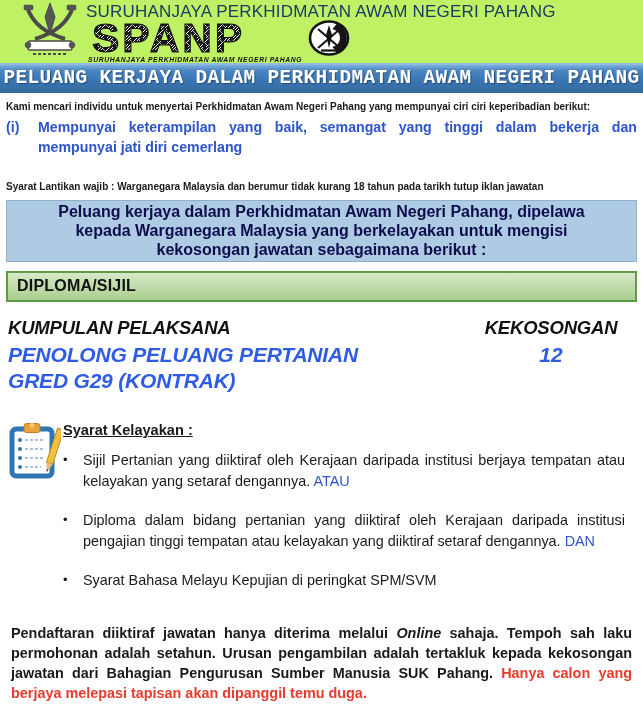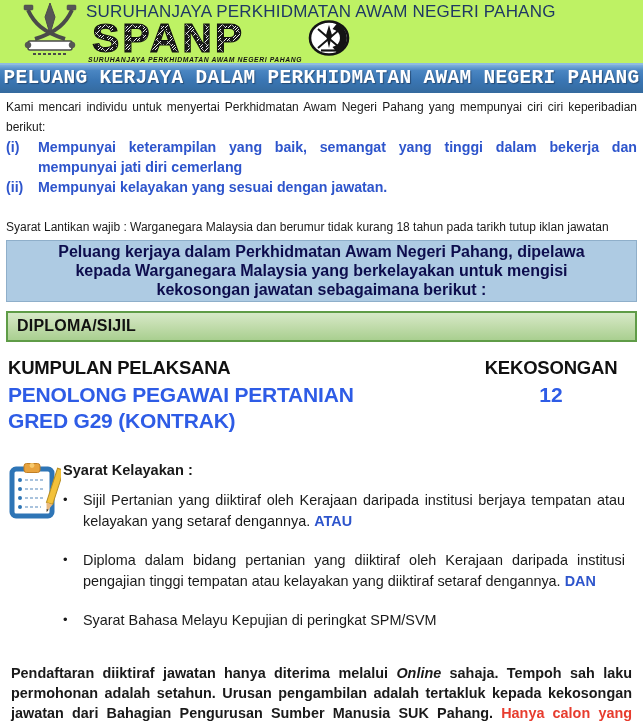--- a/index.html
+++ b/index.html
@@ -33,21 +33,21 @@
     font-size: 19.5px;
     text-align: center;
     line-height: 27px;
     letter-spacing: 0.3px;
     text-shadow: 1px 1px 1px rgba(20,40,70,0.55);
   }
 
   
   .content { padding: 4px 6px 0 6px; }
   .lead {
-    font-weight: normal; font-size: 12px; line-height: 20px;
+    font-weight: bold; font-size: 10px; line-height: 20px;
     text-align: justify; color: #1a1a1a;
   }
   .criteria { color: #2e55cc; font-weight: bold; font-size: 14.2px; line-height: 20px; }
   .crit-row { display: grid; grid-template-columns: 32px 1fr; }
   .crit-text { text-align: justify; }
   .mandatory { margin-top: 20px; }
 
   .invitation {
     margin-top: 3px;
     background: #aecbe3;
@@ -61,41 +61,42 @@
   .category {
     margin-top: 9px;
     background: linear-gradient(180deg, #d7e9c8 0%, #c3ddae 45%, #a9cf90 100%);
     border: 2px solid #5f9c47;
     font-weight: bold; font-size: 16px; color: #111;
     padding: 4px 9px 5px 9px;
     letter-spacing: 0.2px;
   }
 
   
-  .vacancy { margin: 15px 2px 0 2px; display: grid; grid-template-columns: 1fr 168px; }
+  .vacancy { margin: 15px 2px 0 2px; display: grid; grid-template-columns: 1fr 168px; font-style: italic; }
   .v-left .group { font-size: 18.5px; font-weight: bold; color: #111; letter-spacing: -0.2px; }
   .v-left .pos { margin-top: 3px; font-size: 21px; font-weight: bold; color: #2e5ce6; line-height: 26px; letter-spacing: -0.2px; }
   .v-right { text-align: center; }
   .v-right .kek { font-size: 18.5px; font-weight: bold; color: #111; letter-spacing: -0.2px; }
   .v-right .count { margin-top: 4px; font-size: 21px; font-weight: bold; color: #2e5ce6; }
 
   
   .reqs { position: relative; margin-top: 27px; min-height: 168px; }
   .clipboard { position: absolute; left: 3px; top: 1px; }
   .req-content { margin-left: 57px; margin-right: 12px; }
   .req-heading {
     display: inline-block;
     font-weight: bold; font-size: 14.6px; color: #1a1a1a;
+    text-decoration: underline;
     margin-bottom: 12px;
   }
   .req-item { display: grid; grid-template-columns: 20px 1fr; margin-bottom: 19px; }
   .req-item.last { margin-bottom: 0; }
   .bullet { font-size: 13px; line-height: 20px; color: #1a1a1a; }
   .req-text { font-size: 14.4px; line-height: 20.5px; text-align: justify; color: #1a1a1a; }
-  .conn { color: #2e55cc; font-weight: bold; font-style: normal; }
+  .conn { color: #2e55cc; font-weight: normal; font-style: normal; }
 
   
   .footer {
     margin: 32px 5px 0 5px;
     font-weight: bold; font-size: 14.4px; line-height: 20px;
     text-align: justify; color: #1a1a1a;
   }
   .footer i { font-style: italic; }
   .red { color: #e73c2e; }
 </style>
@@ -148,36 +149,32 @@
   <div class="banner">PELUANG KERJAYA DALAM PERKHIDMATAN AWAM NEGERI PAHANG</div>
 
   <main class="content">
 
     <p class="lead">Kami mencari individu untuk menyertai Perkhidmatan Awam Negeri Pahang yang mempunyai ciri ciri keperibadian berikut:</p>
     <div class="criteria">
       <div class="crit-row">
         <span class="crit-num">(i)</span>
         <span class="crit-text">Mempunyai keterampilan yang baik, semangat yang tinggi dalam bekerja dan mempunyai jati diri cemerlang</span>
       </div>
-      <div class="crit-row">
-        <span class="crit-num">(ii)</span>
-        <span class="crit-text">Mempunyai kelayakan  yang sesuai dengan jawatan.</span>
-      </div>
     </div>
     <p class="lead mandatory">Syarat Lantikan wajib : Warganegara Malaysia dan berumur tidak kurang 18 tahun pada tarikh tutup iklan jawatan</p>
 
     <div class="invitation">Peluang kerjaya dalam Perkhidmatan Awam Negeri Pahang, dipelawa kepada Warganegara Malaysia yang berkelayakan untuk mengisi kekosongan jawatan  sebagaimana berikut :</div>
 
     <div class="category">DIPLOMA/SIJIL</div>
 
     <div class="vacancy">
       <div class="v-left">
         <div class="group">KUMPULAN PELAKSANA</div>
         <div class="pos">
-          <span>PENOLONG PEGAWAI PERTANIAN</span><br>
+          <span>PENOLONG PELUANG PERTANIAN</span><br>
           <span>GRED G29 (KONTRAK)</span>
         </div>
       </div>
       <div class="v-right">
         <div class="kek">KEKOSONGAN</div>
         <div class="count">12</div>
       </div>
     </div>
 
     <section class="reqs">

